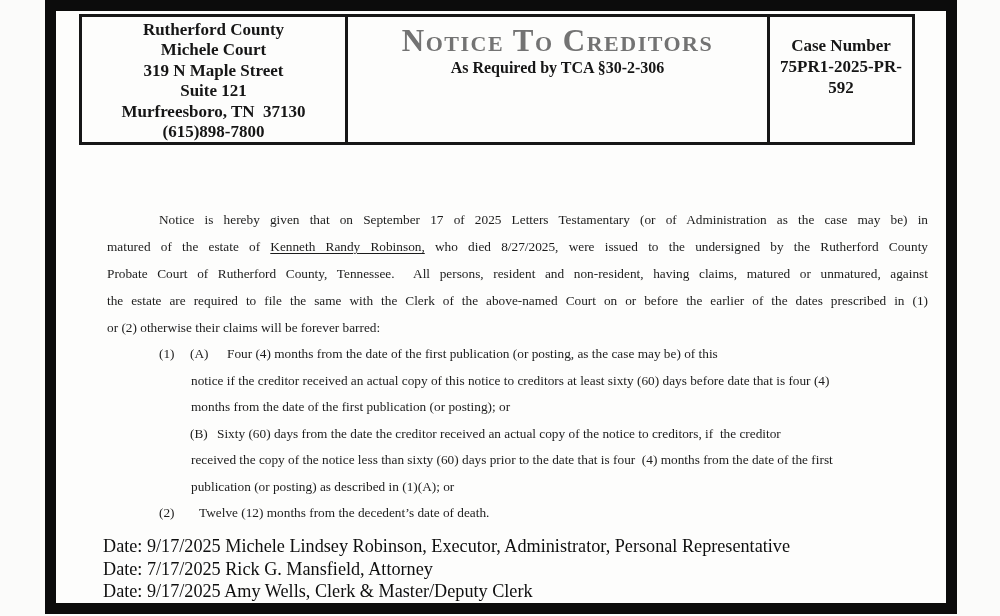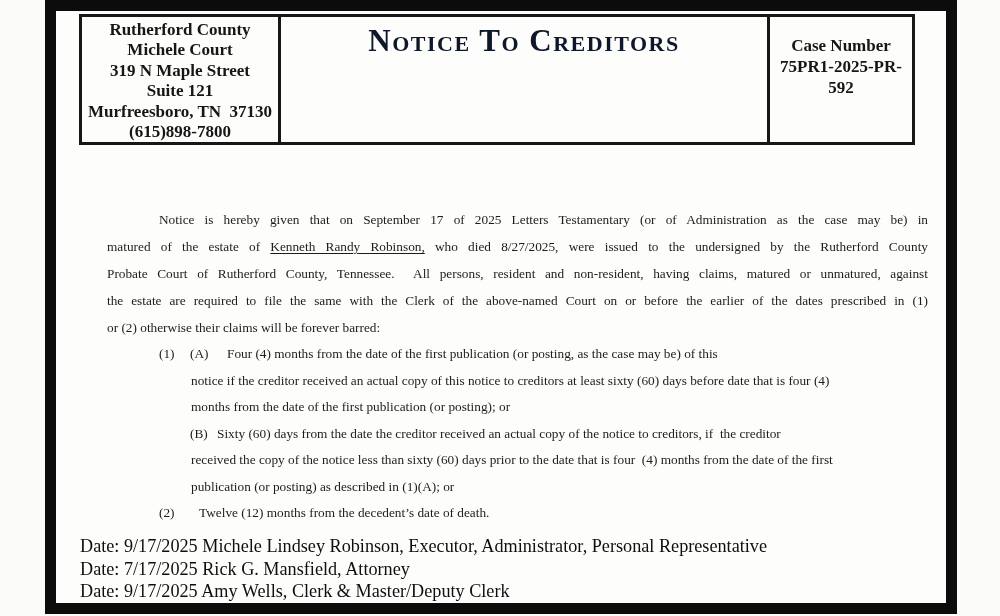--- a/index.html
+++ b/index.html
@@ -19,29 +19,29 @@
     background:#fdfdfc;
   }
 
   
   .hdr{
     position:absolute;left:82px;top:14px;width:836px;
     box-sizing:border-box;border:3px solid #171717;background:#fdfdfc;
   }
   .hdr-row1{display:flex;height:125px;}
   .cell-court{
-    width:199px;box-sizing:border-box;border-right:3px solid #171717;
+    width:266px;box-sizing:border-box;border-right:3px solid #171717;
     text-align:center;padding-top:3px;
     font-weight:bold;font-size:17px;line-height:20.4px;
   }
   .cell-title{flex:1;text-align:center;}
   .notice-title{
     margin-top:7px;
     font-variant:small-caps;font-weight:bold;font-size:31px;
-    letter-spacing:1.5px;line-height:34px;color:#0f172a;
+    letter-spacing:1.5px;line-height:34px;color:#737373;
   }
   .notice-subtitle{font-weight:bold;font-size:16px;line-height:20px;}
   .cell-case{
     width:145px;box-sizing:border-box;border-left:3px solid #171717;
     text-align:center;padding-top:18px;
     font-weight:bold;font-size:17px;line-height:21px;
   }
   .hdr-row2{
     border-top:3px solid #171717;height:35px;line-height:35px;
     text-align:center;font-weight:bold;font-size:17px;
@@ -55,41 +55,42 @@
   .body-text{position:absolute;left:107px;top:206px;width:821px;color:#1c1c1c;}
   .para .tline{font-size:13.3px;line-height:27px;}
   .list .tline{font-size:13.3px;line-height:26.5px;white-space:nowrap;}
   .tline.just{text-align:justify;text-align-last:justify;}
   .tline.left{text-align:left;white-space:nowrap;}
   .uline{text-decoration:underline;text-underline-offset:2px;}
   .marker{display:inline-block;}
 
   
   .sigs{position:absolute;left:80px;top:535px;color:#0f0f0f;}
-  .sigs .tline{font-size:18.2px;line-height:22.5px;white-space:nowrap;}
+  .sigs .tline{font-size:18.2px;line-height:22.5px;white-space:nowrap;margin-left:23px;}
 </style>
 </head>
 <body>
 
 <div class="page">
 
   <div class="scan-frame">
 
     <div class="hdr" style="position:absolute;left:23px;top:3px;">
       <div class="hdr-row1">
         <div class="cell-court">
             <div class="tline">Rutherford County</div>
             <div class="tline">Michele Court</div>
             <div class="tline">319 N Maple Street</div>
             <div class="tline">Suite 121</div>
             <div class="tline">Murfreesboro, TN&nbsp; 37130</div>
             <div class="tline">(615)898-7800</div>
           </div>
         <div class="cell-title">
           <div class="notice-title">Notice To Creditors</div>
+          <div class="notice-subtitle">As Required by TCA §30-2-306</div>
         </div>
         <div class="cell-case">
           <div>Case Number</div>
           <div>75PR1-2025-PR-592</div>
         </div>
       </div>
     </div>
 
   </div>
 

